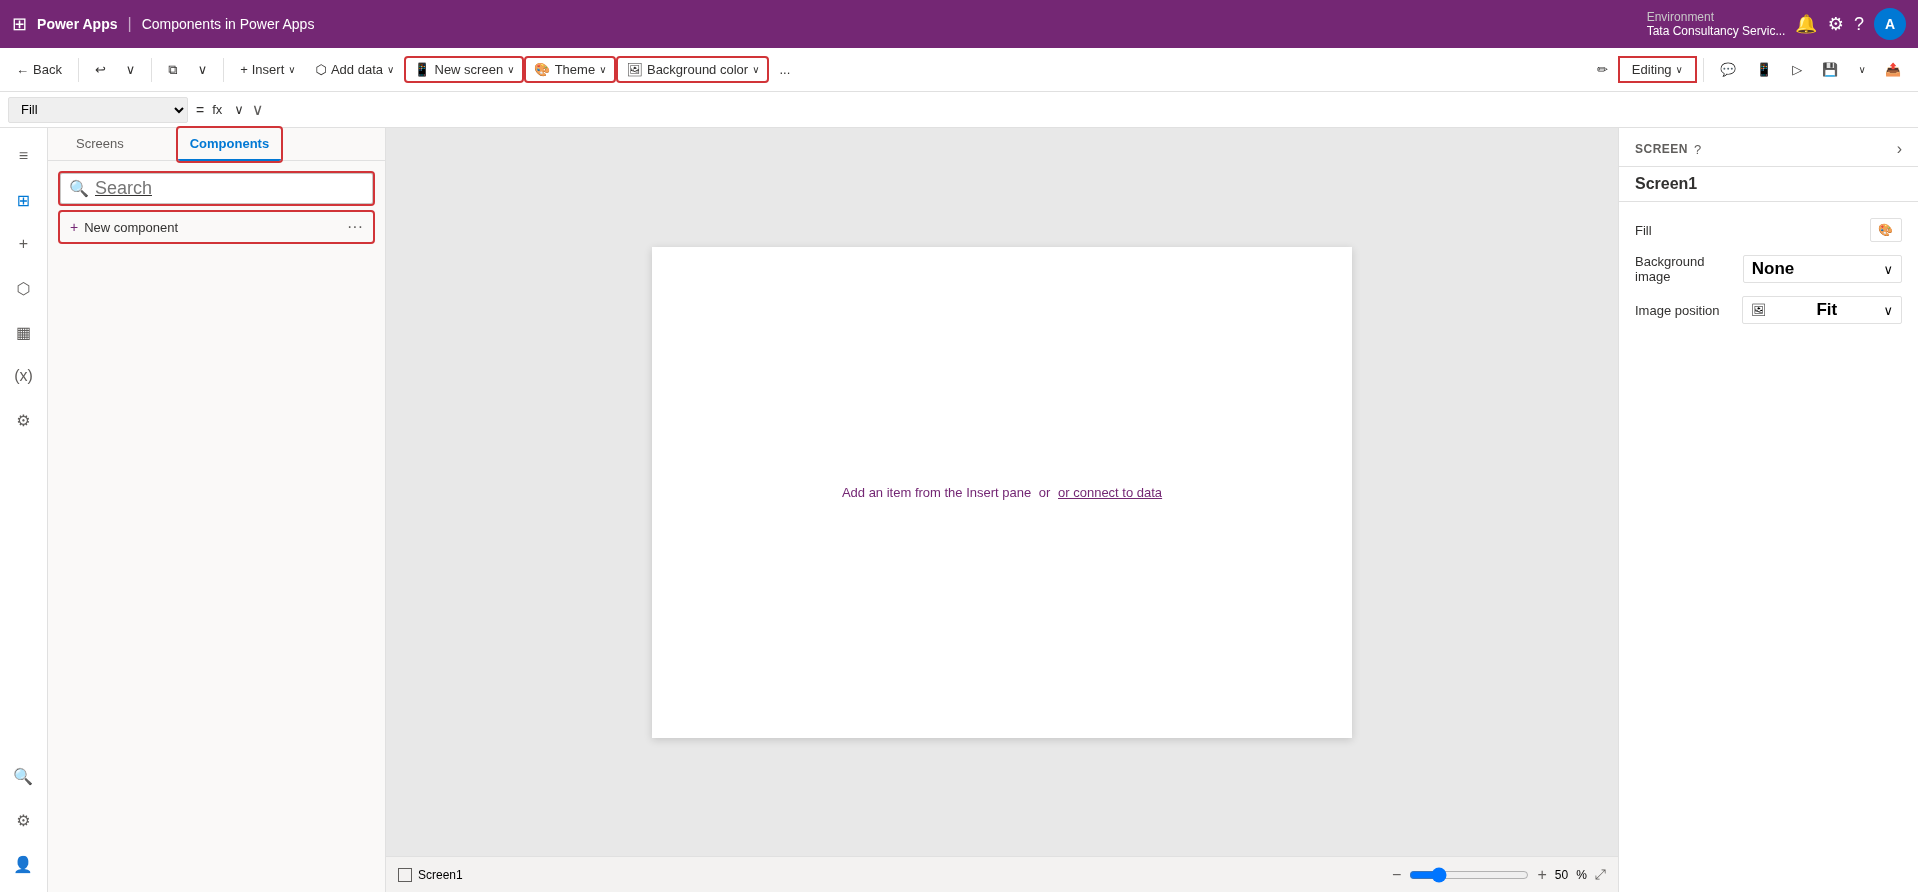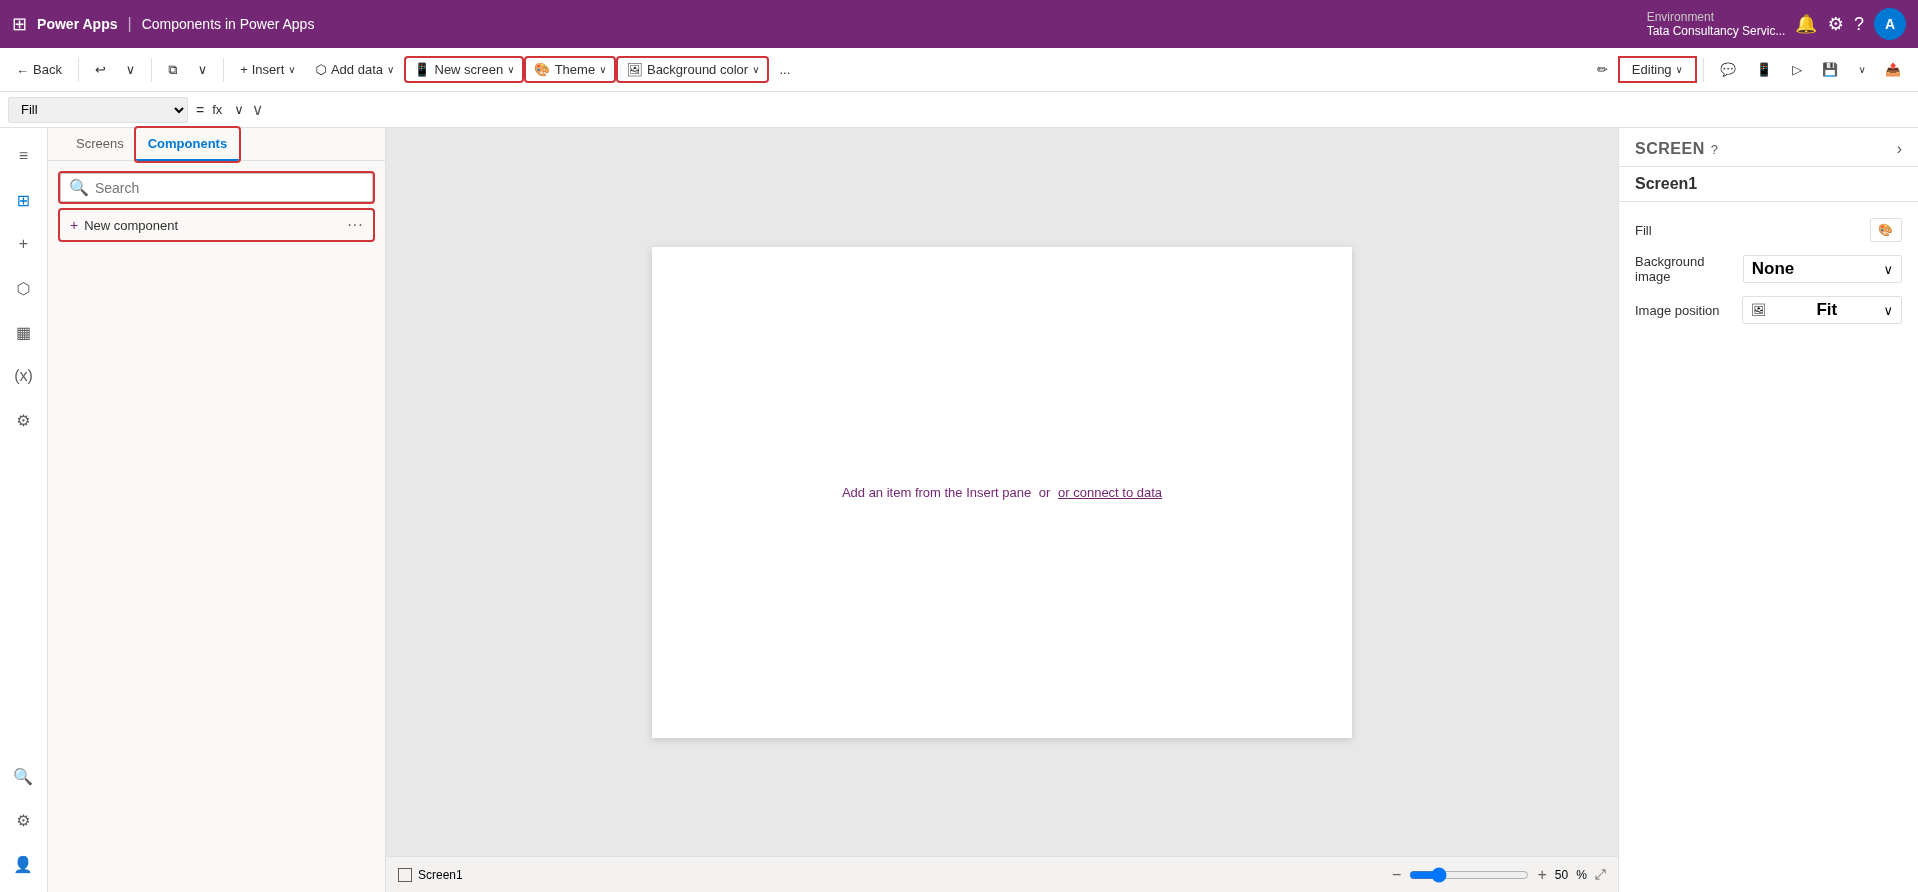--- a/index.html
+++ b/index.html
@@ -104,21 +104,21 @@
       flex-direction: column;
     }
     .tree-header {
       display: flex;
       align-items: center;
       justify-content: space-between;
       padding: 12px 16px 8px;
     }
     .tree-title { font-size: 15px; font-weight: 600; color: #323130; }
     .tree-close { background: none; border: none; cursor: pointer; font-size: 16px; color: #605e5c; }
-    .tree-tabs { display: flex; border-bottom: 1px solid #e0e0e0; padding: 0 16px; }
+    .tree-tabs { display: flex; border-bottom: 1px solid #e0e0e0; padding: 0 16px; gap: 42px; }
     .tree-tab {
       padding: 8px 12px; font-size: 13px; cursor: pointer;
       color: #605e5c; border: none; background: none;
       border-bottom: 2px solid transparent; margin-bottom: -1px;
     }
     .tree-tab.active {
       color: #0078d4; font-weight: 600;
       border-bottom: 2px solid #0078d4;
     }
     .tree-tab.highlighted {
@@ -126,22 +126,22 @@
       border-radius: 2px;
     }
     .tree-body { padding: 12px; }
     .search-box {
       display: flex; align-items: center; gap: 6px;
       border: 1px solid #c8c6c4; border-radius: 2px;
       padding: 4px 8px; background: white; margin-bottom: 8px;
       outline: 2px solid #d13438;
     }
     .search-input {
-      border: none; outline: none; font-size: 14px;
-      color: #323130; flex: 1; background: transparent;
+      border: none; outline: none; font-size: 18px;
+      color: #323130; flex: 1; background: transparent; text-decoration: underline;
     }
     .new-component-btn {
       display: flex; align-items: center; gap: 6px;
       padding: 6px 10px; border: none; background: none;
       cursor: pointer; font-size: 13px; color: #323130;
       border-radius: 2px; width: 100%;
       outline: 2px solid #d13438;
       justify-content: flex-start;
     }
     .new-component-more {
@@ -199,21 +199,21 @@
       display: flex;
       flex-direction: column;
     }
     .props-header {
       padding: 12px 16px 8px;
       display: flex;
       align-items: center;
       gap: 6px;
       border-bottom: 1px solid #e0e0e0;
     }
-    .props-label { font-size: 16px; font-weight: 600; color: #605e5c; text-transform: uppercase; letter-spacing: 0.5px; text-align: right; }
+    .props-label { font-size: 12px; font-weight: 600; color: #605e5c; text-transform: uppercase; letter-spacing: 0.5px; text-align: right; }
     .props-help { font-size: 13px; color: #605e5c; cursor: pointer; }
     .props-collapse { margin-left: auto; font-size: 16px; color: #605e5c; cursor: pointer; background: none; border: none; }
     .props-title { font-size: 16px; font-weight: 600; padding: 8px 16px; border-bottom: 1px solid #e0e0e0; color: #323130; }
     .props-tabs { display: flex; border-bottom: 1px solid #e0e0e0; padding: 0 16px; }
     .props-tab {
       padding: 8px 12px; font-size: 13px; cursor: pointer;
       color: #605e5c; border: none; background: none;
       border-bottom: 2px solid transparent; margin-bottom: -1px;
     }
     .props-tab.active { color: #742774; border-bottom: 2px solid #742774; font-weight: 600; }

